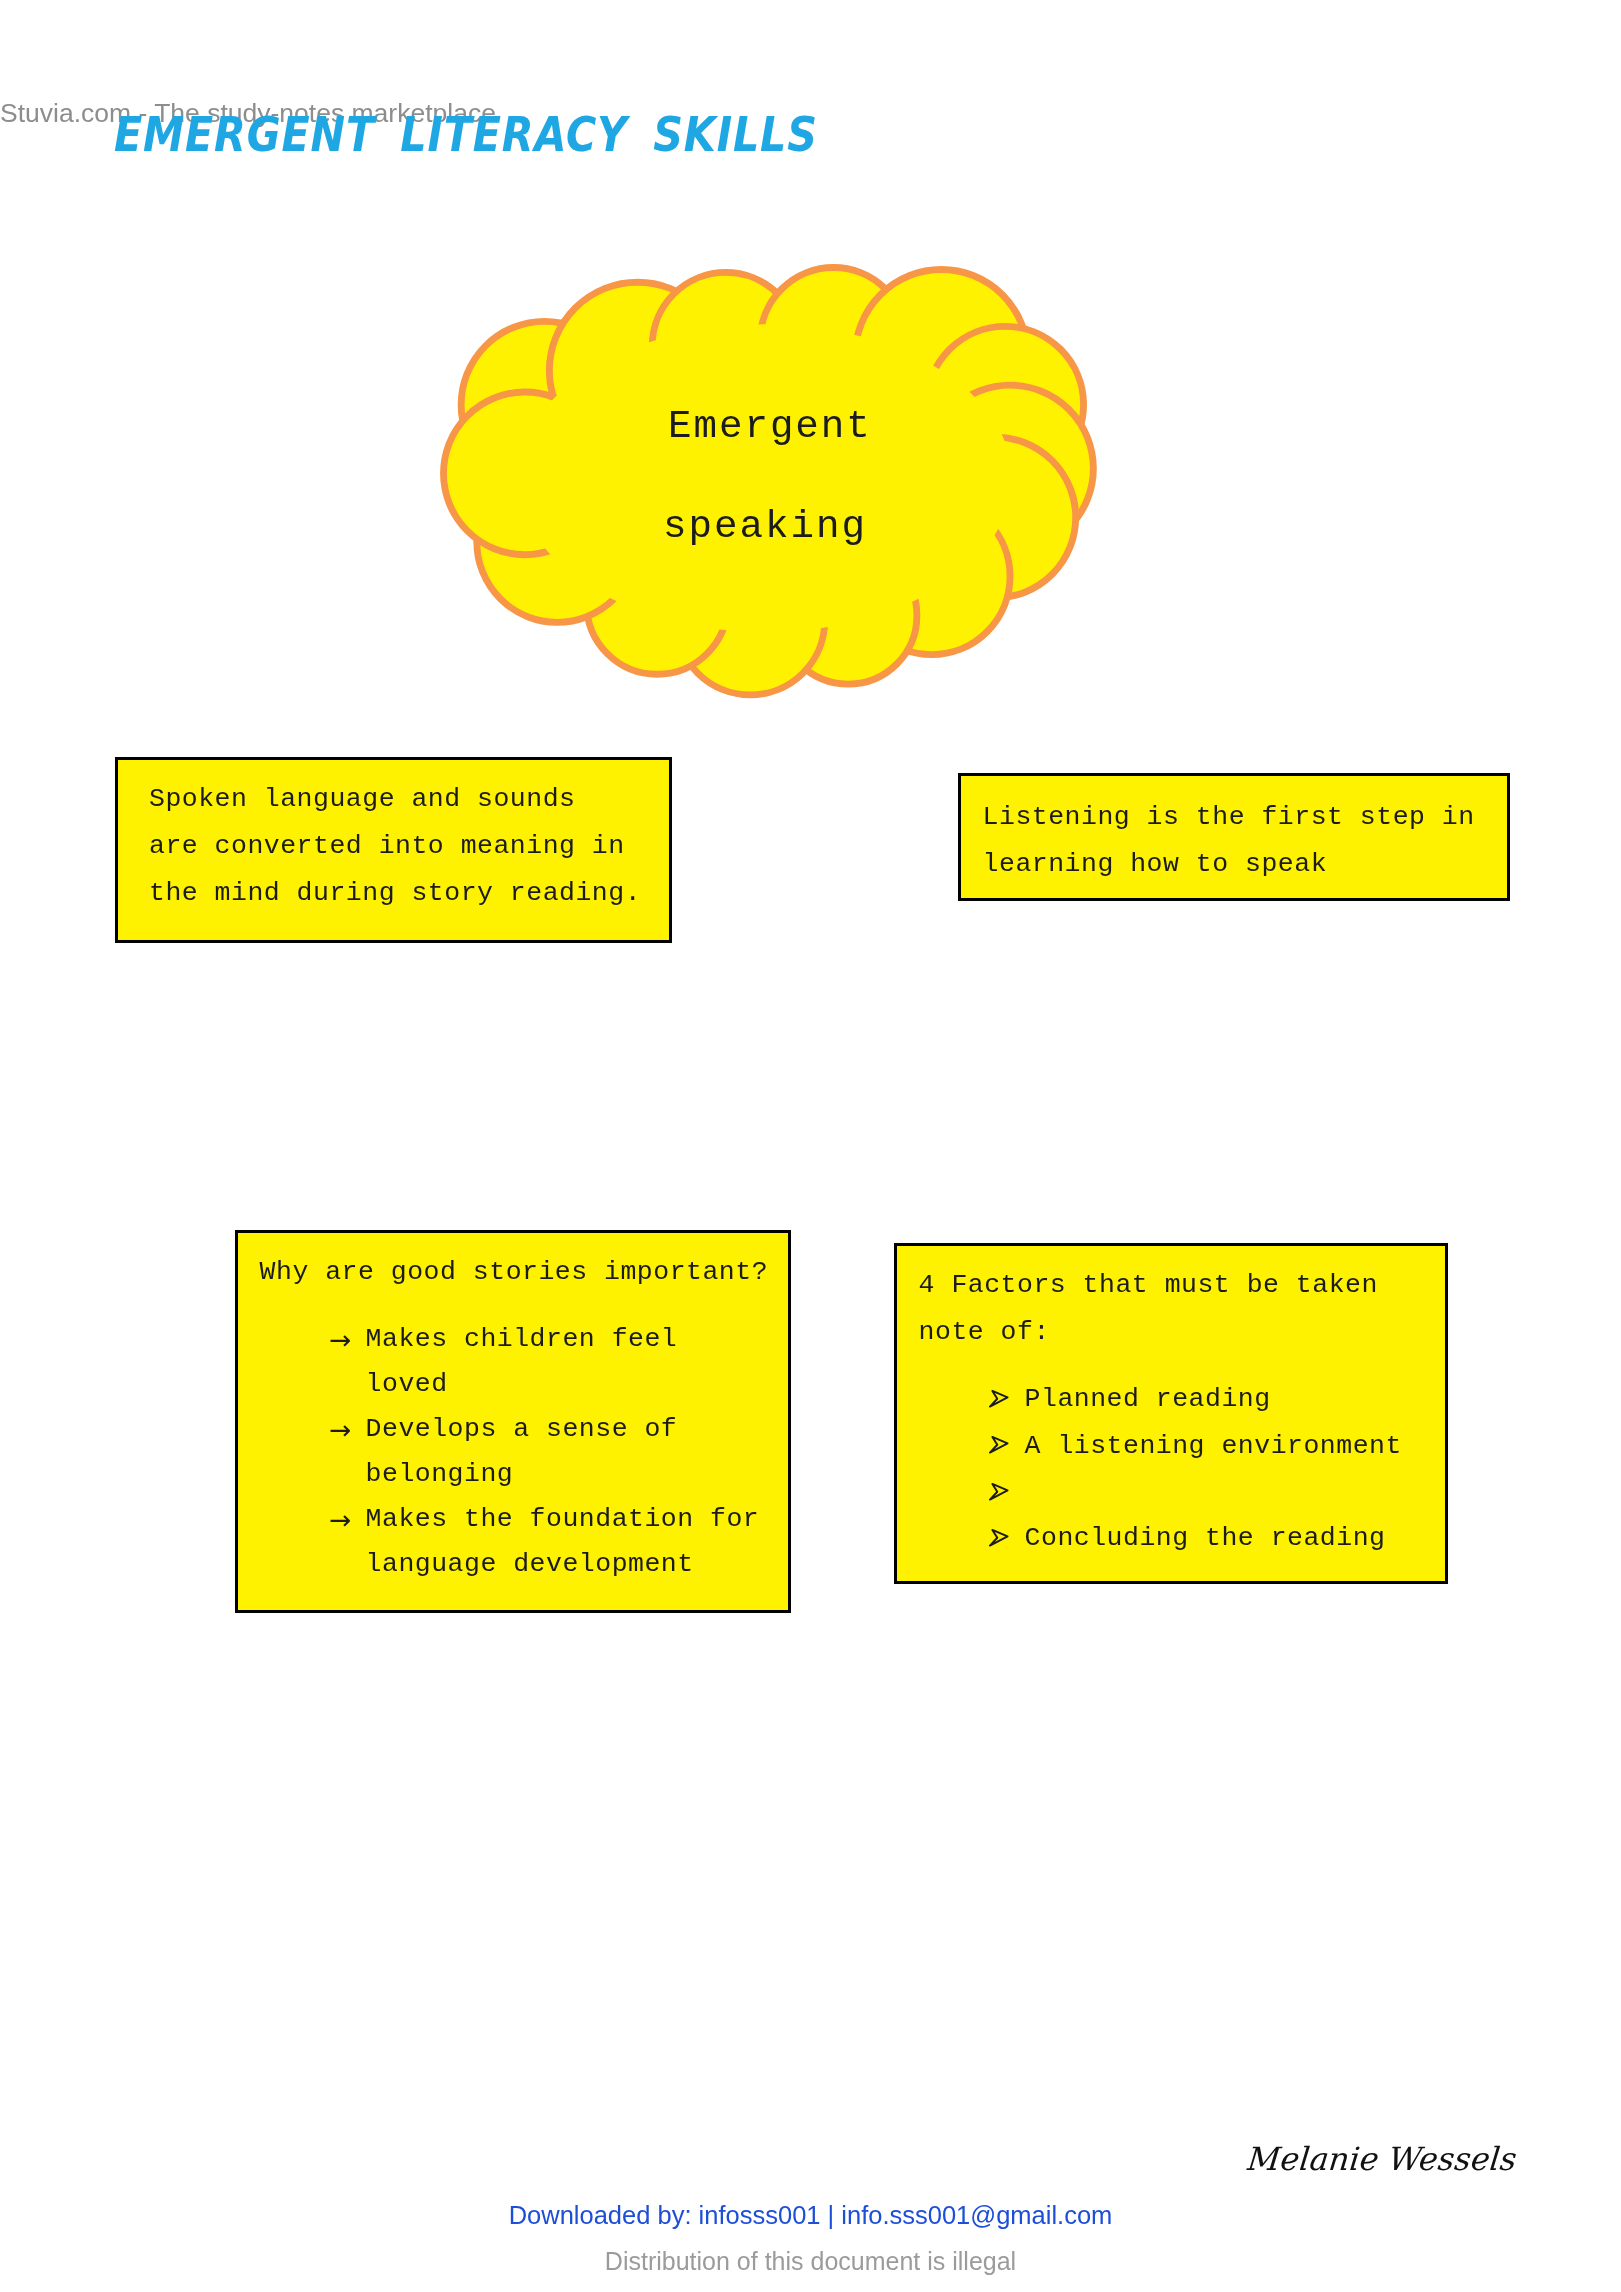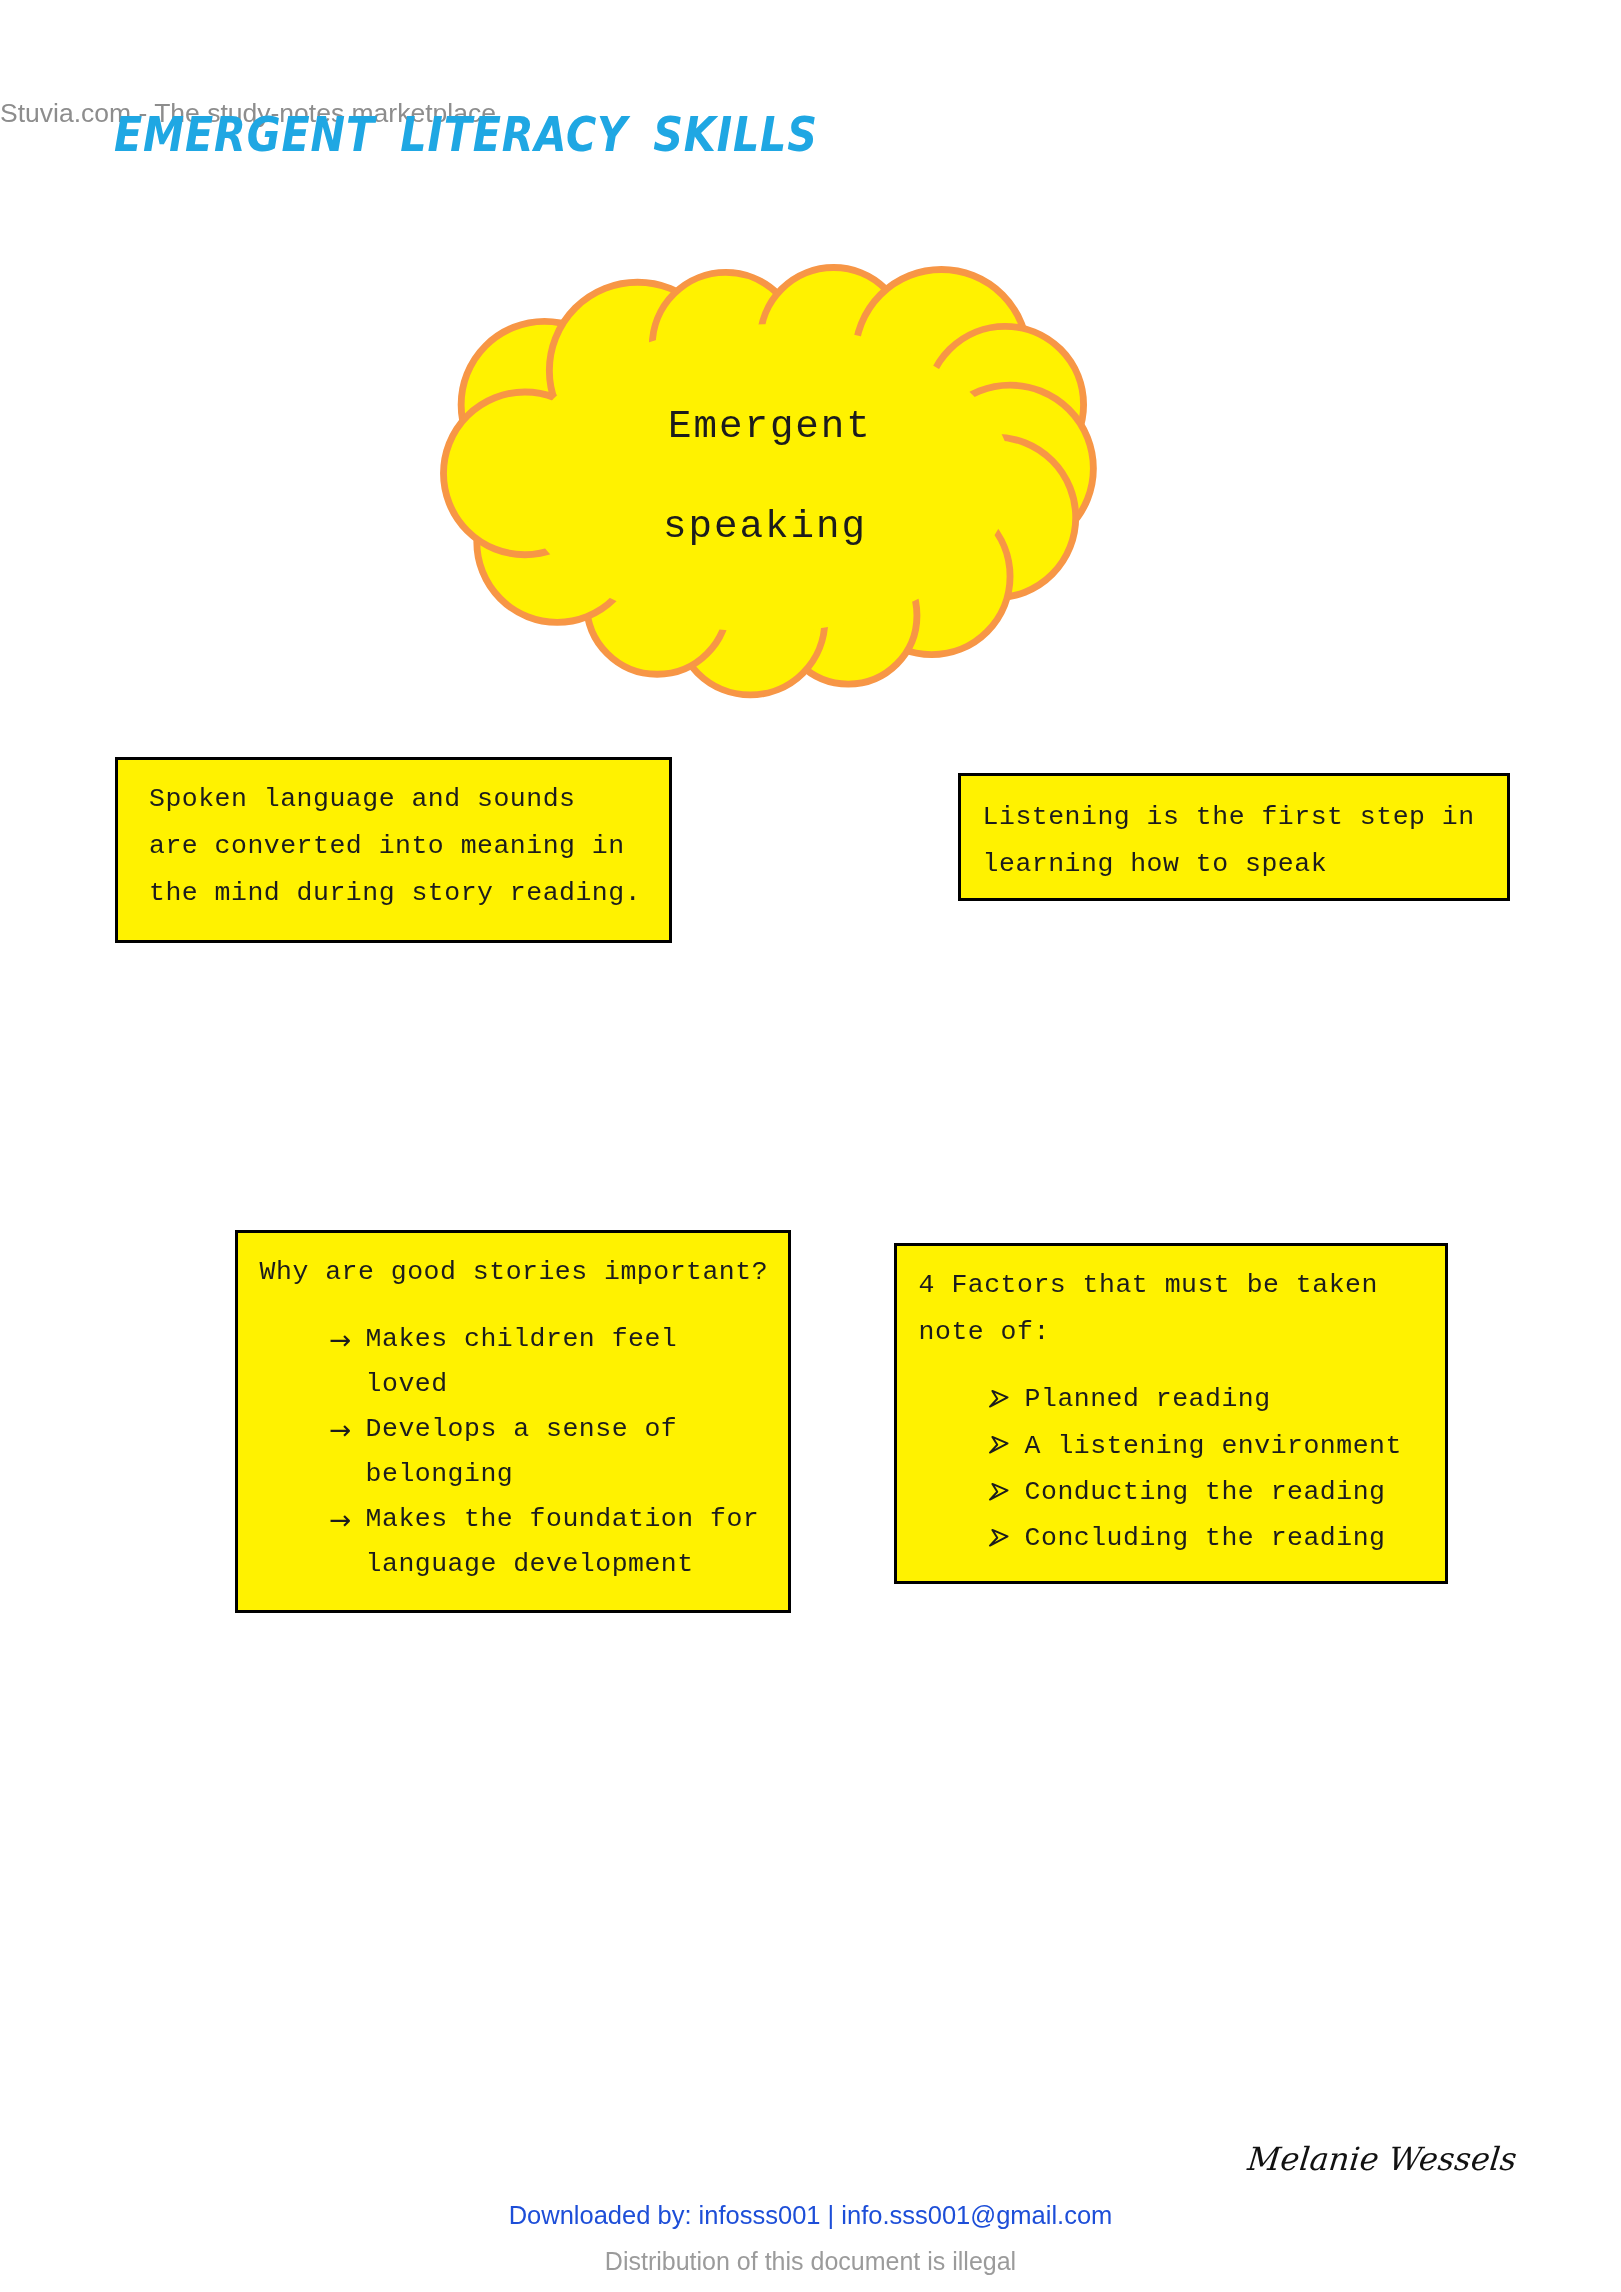--- a/index.html
+++ b/index.html
@@ -162,23 +162,20 @@
               <path d="M3 20 L21 10.5 L5.5 4 L10.5 12 Z" fill="none" stroke="#1c1c1c" stroke-width="2" stroke-linejoin="round"></path>
             </svg></div>
         <div class="bullet-text">
           <div class="line2">A listening environment</div>
         </div>
       </div>
       <div class="bullet-row">
         <div class="bullet-marker"><svg width="23.5" height="23.5" viewBox="0 0 24 24">
               <path d="M3 20 L21 10.5 L5.5 4 L10.5 12 Z" fill="none" stroke="#1c1c1c" stroke-width="2" stroke-linejoin="round"></path>
             </svg></div>
-        <div class="bullet-text">
-          <div class="line2">Conducting the reading</div>
-        </div>
       </div>
       <div class="bullet-row">
         <div class="bullet-marker"><svg width="23.5" height="23.5" viewBox="0 0 24 24">
               <path d="M3 20 L21 10.5 L5.5 4 L10.5 12 Z" fill="none" stroke="#1c1c1c" stroke-width="2" stroke-linejoin="round"></path>
             </svg></div>
         <div class="bullet-text">
           <div class="line2">Concluding the reading</div>
         </div>
       </div>
     </div>

